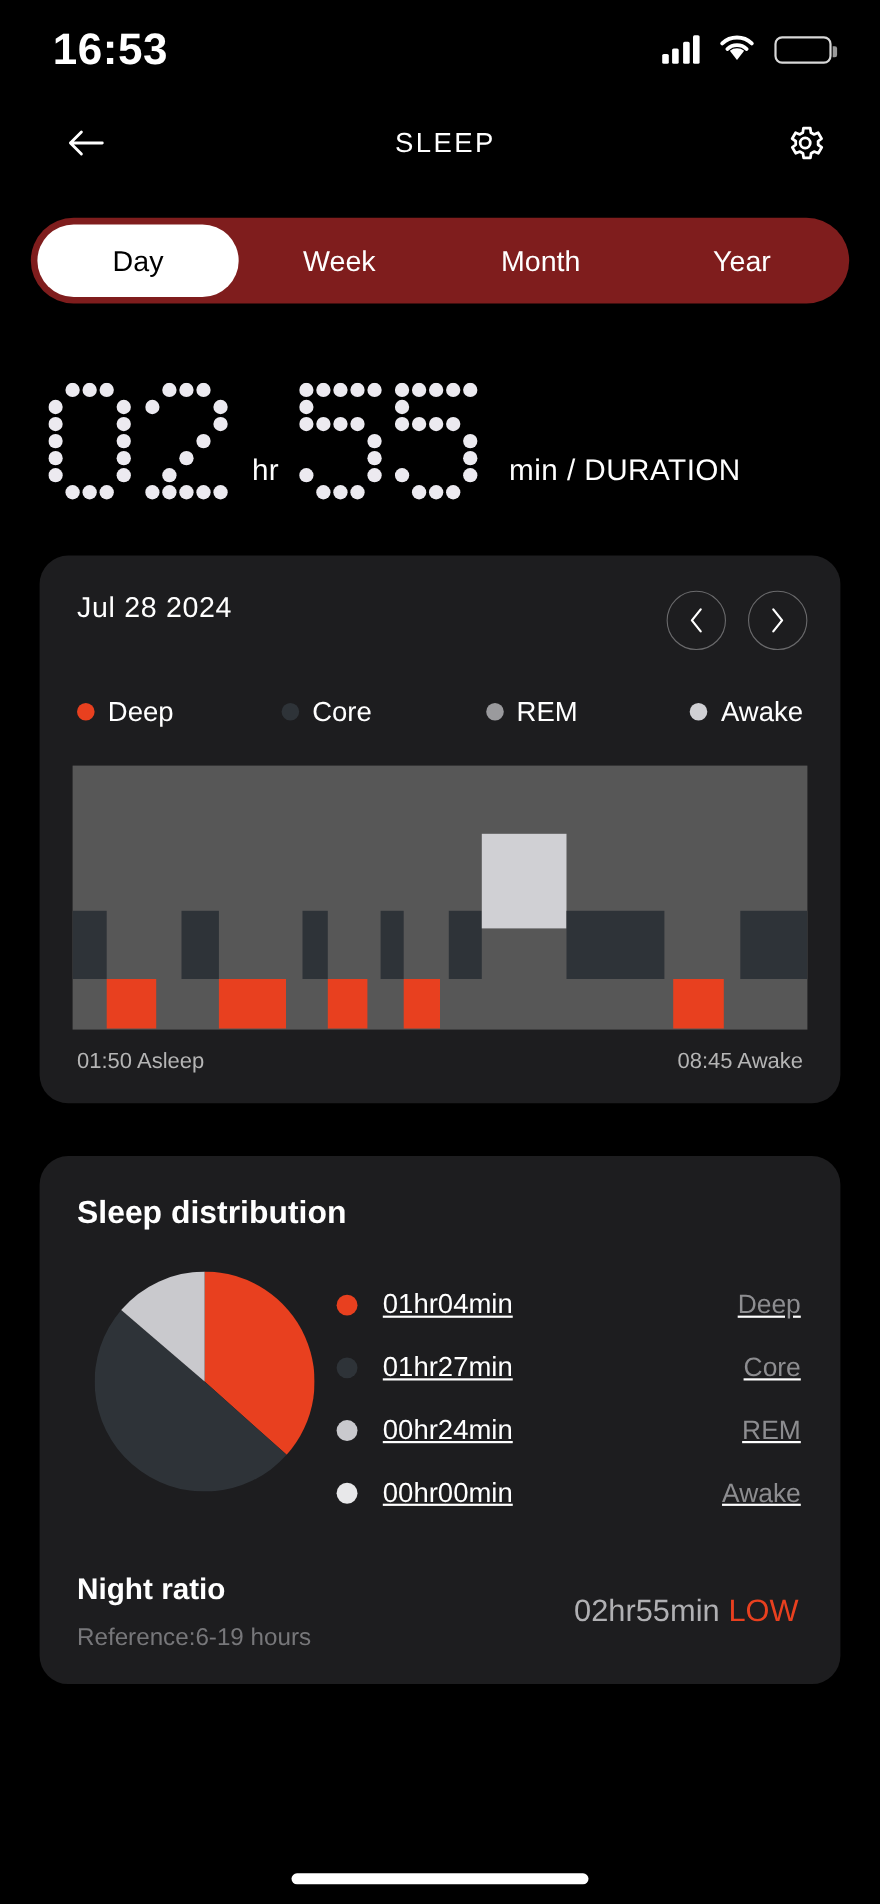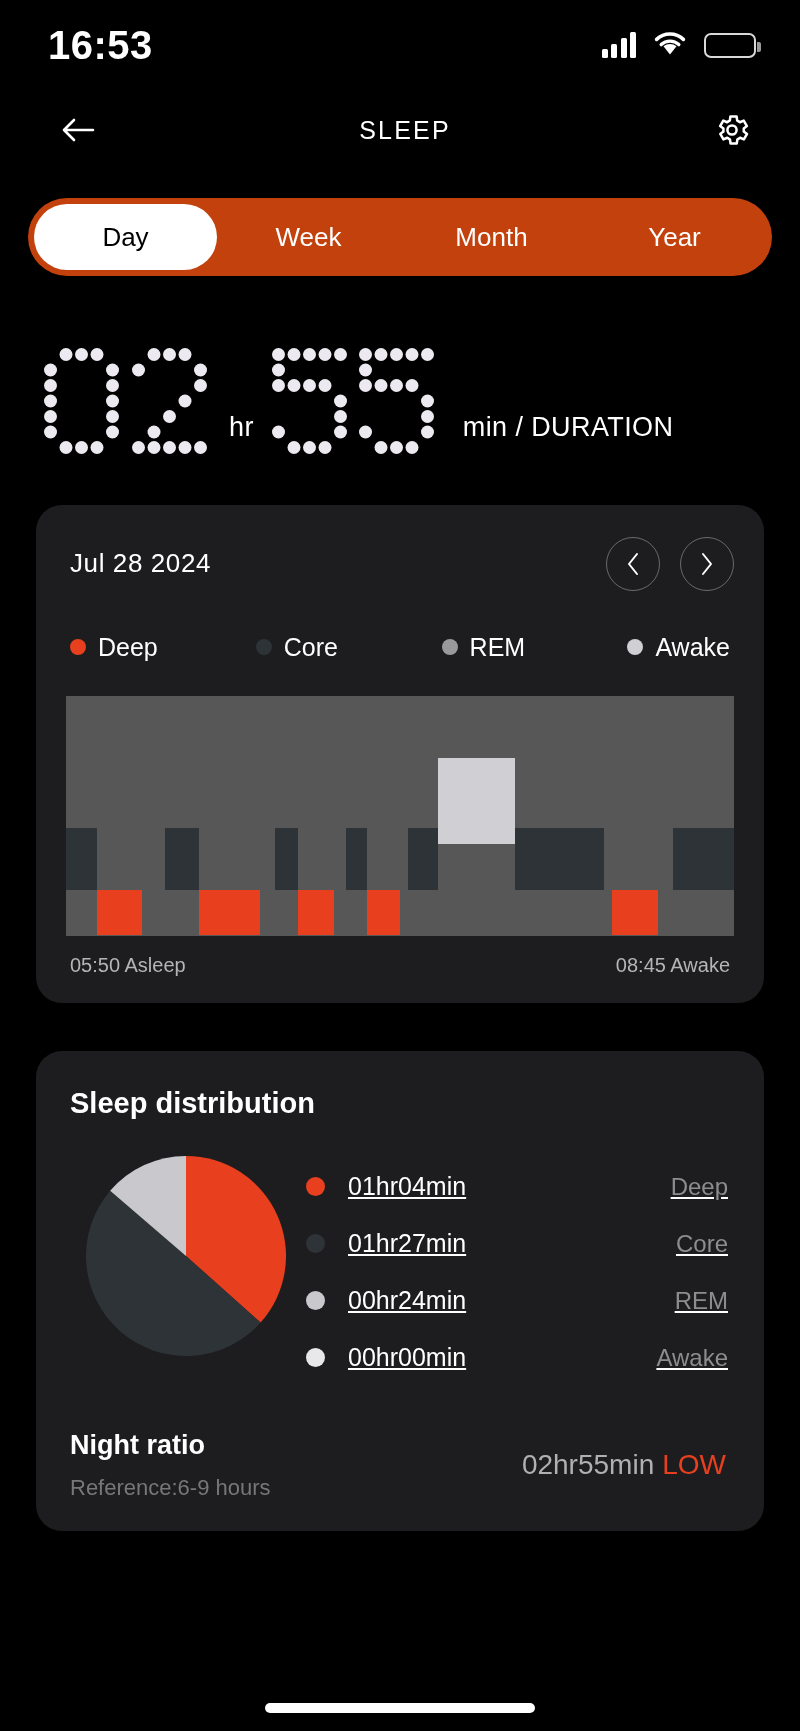--- a/index.html
+++ b/index.html
@@ -37,21 +37,21 @@
   .header{
     height:80px; display:flex; align-items:center;
     justify-content:space-between; padding:0 42px 0 52px;
   }
   .hdr-title{ font-size:25px; letter-spacing:2.2px; font-weight:400; }
   .icon-btn{ width:52px; height:52px; display:flex; align-items:center; justify-content:center; }
 
   
   .tabwrap{ padding:28px 28px 0 28px; }
   .tabs{
-    background:#c2410c; border-radius:40px; height:78px;
+    background:#7f1d1d; border-radius:40px; height:78px;
     display:flex; align-items:center; padding:6px;
   }
   .tab{
     flex:1; height:100%; display:flex; align-items:center; justify-content:center;
     font-size:26px; color:#fff; border-radius:36px;
   }
   .tab.active{ background:#fff; color:#000; font-weight:400; }
 
   
   .duration{
@@ -64,21 +64,21 @@
     padding:0 0 14px 0;
   }
   .unit.hr{ margin:0 18px 0 10px; }
   .unit.min{ margin-left:16px; }
 
   
   .card{
     background:#1d1d1f; border-radius:26px; margin:48px 36px 0 36px;
     padding:32px 30px 26px 30px;
   }
-  .card-head{ display:flex; align-items:center; justify-content:space-between; }
+  .card-head{ display:flex; align-items:flex-start; justify-content:space-between; }
   .card-date{ font-size:26px; letter-spacing:.6px; padding-left:4px; }
   .navbtns{ display:flex; gap:20px; }
   .navbtn{
     width:54px; height:54px; border-radius:50%; border:1.6px solid #6a6a6c;
     display:flex; align-items:center; justify-content:center;
   }
 
   .legend{ display:flex; margin-top:42px; padding:0 4px; }
   .legend-item{ flex:1; display:flex; align-items:center; gap:12px; font-size:25px; }
   .legend-item.right{ flex:0 0 auto; }
@@ -297,21 +297,21 @@
       <div class="seg" style="left: 41.9847%; width: 3.05344%; top: 55%; height: 26%; background: rgb(46, 51, 56);"></div>
       <div class="seg" style="left: 45.0382%; width: 4.96183%; top: 81%; height: 19%; background: rgb(232, 64, 31);"></div>
       <div class="seg" style="left: 51.145%; width: 4.58015%; top: 55%; height: 26%; background: rgb(46, 51, 56);"></div>
       <div class="seg" style="left: 55.7252%; width: 11.4504%; top: 26%; height: 36%; background: rgb(208, 208, 212);"></div>
       <div class="seg" style="left: 67.1756%; width: 13.3588%; top: 55%; height: 26%; background: rgb(46, 51, 56);"></div>
       <div class="seg" style="left: 81.6794%; width: 6.87023%; top: 81%; height: 19%; background: rgb(232, 64, 31);"></div>
       <div class="seg" style="left: 90.8397%; width: 9.16031%; top: 55%; height: 26%; background: rgb(46, 51, 56);"></div>
     </div>
 
   <div class="hypno-labels">
-    <span>05:50 Asleep</span>
+    <span>01:50 Asleep</span>
     <span>08:45 Awake</span>
   </div>
 </div>
 
 <div class="card card2">
   <div class="sd-title">Sleep distribution</div>
 
   <div class="sd-body">
     <div class="pie-wrap">
       <svg id="pie" width="200" height="200" viewBox="0 0 200 200">
@@ -341,20 +341,20 @@
           <span class="sd-val">00hr00min</span>
           <span class="sd-label">Awake</span>
         </div>
       </div>
   </div>
 
   <div id="metrics">
       <div class="metric">
         <div class="m-left">
           <div class="m-name">Night ratio</div>
-          <div class="m-ref">Reference:6-9 hours</div>
+          <div class="m-ref">Reference:6-19 hours</div>
         </div>
         <div class="m-right"><span>02hr55min</span><span class="status-low">LOW</span></div>
       </div>
     </div>
 </div>
 
 <div class="homebar"></div>
 
 </body></html>

